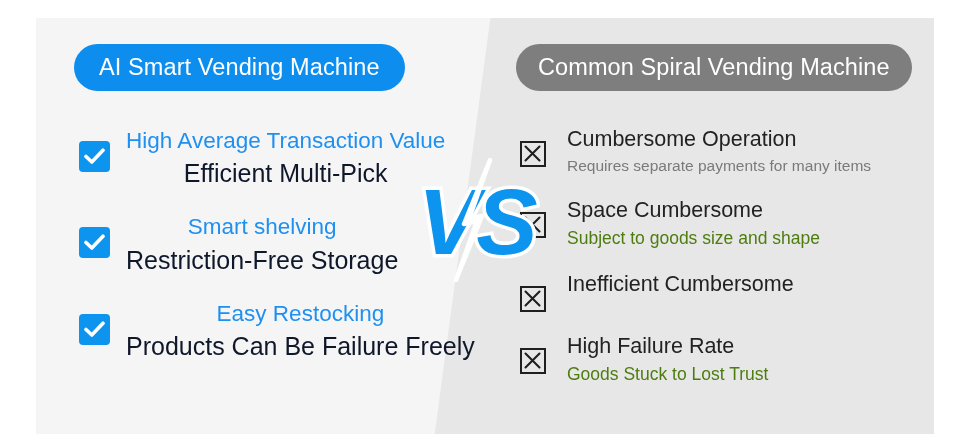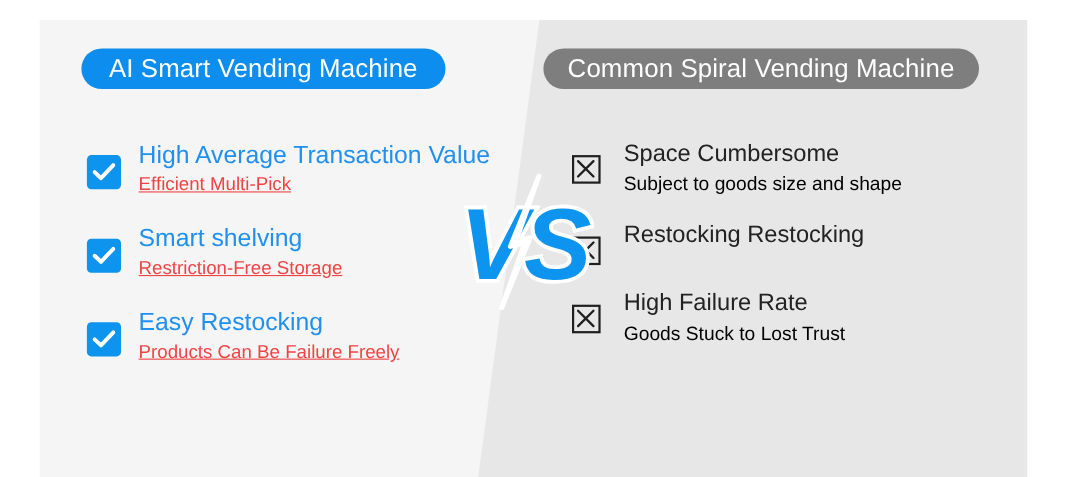--- a/index.html
+++ b/index.html
@@ -40,36 +40,36 @@
     
     clip-path: polygon(50.6% 0%, 100% 0%, 100% 100%, 44.4% 100%);
   }
 
   
   .badge {
     position: absolute;
     display: flex;
     align-items: center;
     justify-content: center;
-    height: 37px;
+    height: 47px;
     border-radius: 24px;
     color: #ffffff;
     font-size: 23.5px;
     letter-spacing: 0.1px;
     white-space: nowrap;
     box-sizing: border-box;
   }
   .badge-left {
     left: 74px;
     top: 44px;
     padding: 0 25px;
     background: #0d8eef;
   }
   .badge-right {
-    left: 494px;
+    left: 516px;
     top: 44px;
     padding: 0 22px;
     background: #7e7e7e;
   }
 
   
   .col {
     position: absolute;
   }
   .col-left { left: 79px; top: 130px; width: 360px; }
@@ -102,37 +102,37 @@
     height: 26px;
     border: 2.5px solid #1f1f1f;
     box-sizing: border-box;
     position: relative;
     margin-top: 11px;
     background: transparent;
   }
   .mark-x svg { position: absolute; left: 2px; top: 2px; }
 
   .texts { display: flex; flex-direction: column; }
-  .col-left .texts { margin-left: 16px; margin-top: -3px; }
+  .col-left .texts { margin-left: 16px; margin-top: -3px; text-align: center; }
   .col-right .texts { margin-left: 21px; margin-top: -4px; }
 
   .title {
     line-height: 1.26;
     white-space: nowrap;
   }
   .sub {
     line-height: 1.3;
     white-space: nowrap;
   }
 
   .col-left .title { font-size: 22.5px; color: #1f90f0; }
-  .col-left .sub   { font-size: 17px;   color: #ef4444; margin-top: 2px; text-decoration: underline; }
+  .col-left .sub   { font-size: 25px;   color: #0f172a; margin-top: 2px; }
 
   .col-right .title { font-size: 21.5px; color: #222222; }
-  .col-right .sub   { font-size: 17.5px; color: #000000; margin-top: 3px; }
+  .col-right .sub   { font-size: 17.5px; color: #4d7c0f; margin-top: 3px; }
   .col-right .item--tight .sub { font-size: 15.5px; color: #7a7a7a; }
 
   
   .vs {
     position: absolute;
     left: 420px;
     top: 158px;
     width: 120px;
     height: 124px;
   }
@@ -188,41 +188,52 @@
         <span class="title">Easy Restocking</span>
         <span class="sub">Products Can Be Failure Freely</span>
       </span>
     </div>
 
 
   </div>
 
   <div class="col col-right">
 
+    <div class="item item--tight">
+      <span class="mark-x">
+        <svg width="17" height="17" viewBox="0 0 17 17" aria-hidden="true">
+          <path d="M1.5 1.5 L15.5 15.5 M15.5 1.5 L1.5 15.5" fill="none" stroke="#1f1f1f" stroke-width="2.1" stroke-linecap="round"></path>
+        </svg>
+      </span>
+      <span class="texts">
+        <span class="title">Cumbersome Operation</span>
+        <span class="sub">Requires separate payments for many items</span>
+      </span>
+    </div>
 
     <div class="item">
       <span class="mark-x">
         <svg width="17" height="17" viewBox="0 0 17 17" aria-hidden="true">
           <path d="M1.5 1.5 L15.5 15.5 M15.5 1.5 L1.5 15.5" fill="none" stroke="#1f1f1f" stroke-width="2.1" stroke-linecap="round"></path>
         </svg>
       </span>
       <span class="texts">
         <span class="title">Space Cumbersome</span>
         <span class="sub">Subject to goods size and shape</span>
       </span>
     </div>
 
     <div class="item">
       <span class="mark-x">
         <svg width="17" height="17" viewBox="0 0 17 17" aria-hidden="true">
           <path d="M1.5 1.5 L15.5 15.5 M15.5 1.5 L1.5 15.5" fill="none" stroke="#1f1f1f" stroke-width="2.1" stroke-linecap="round"></path>
         </svg>
       </span>
       <span class="texts">
-        <span class="title">Restocking Restocking</span>
+        <span class="title">Inefficient Cumbersome</span>
       </span>
     </div>
 
     <div class="item">
       <span class="mark-x">
         <svg width="17" height="17" viewBox="0 0 17 17" aria-hidden="true">
           <path d="M1.5 1.5 L15.5 15.5 M15.5 1.5 L1.5 15.5" fill="none" stroke="#1f1f1f" stroke-width="2.1" stroke-linecap="round"></path>
         </svg>
       </span>
       <span class="texts">

